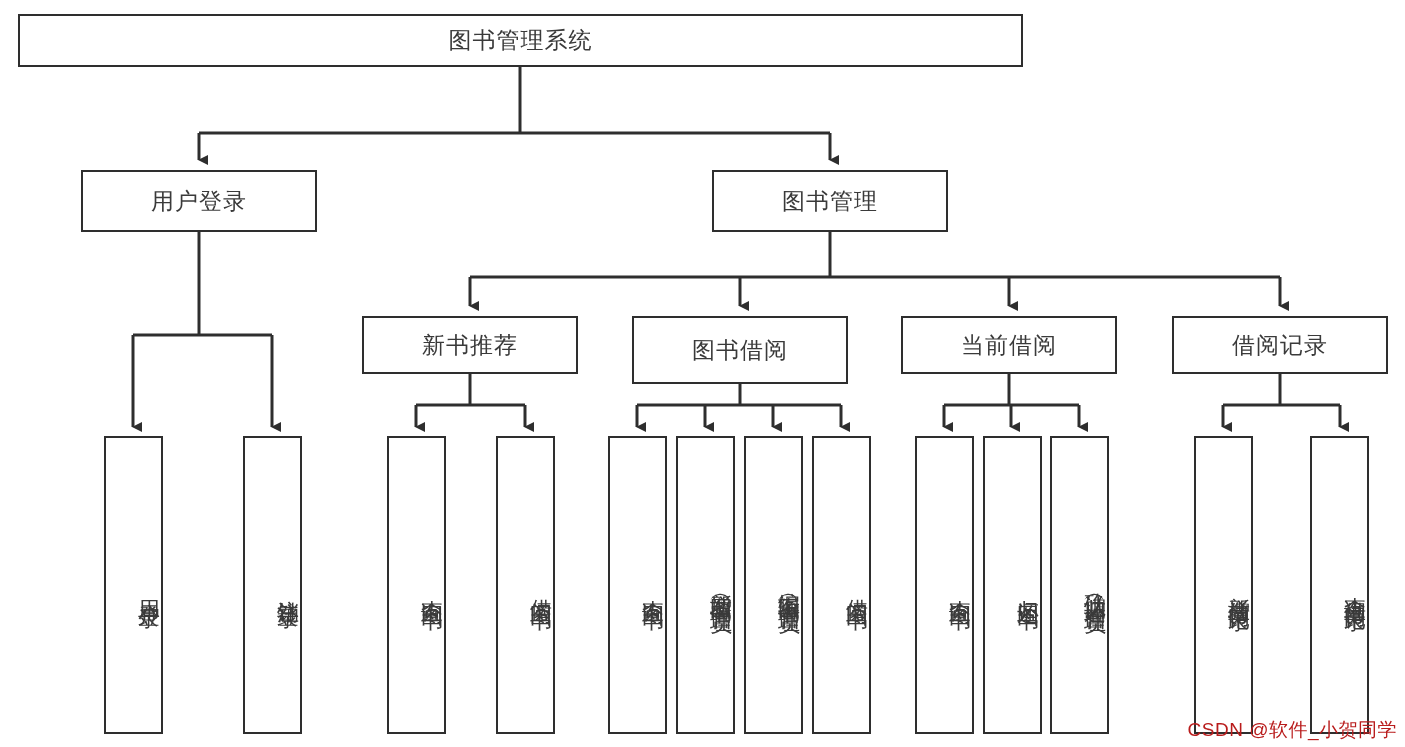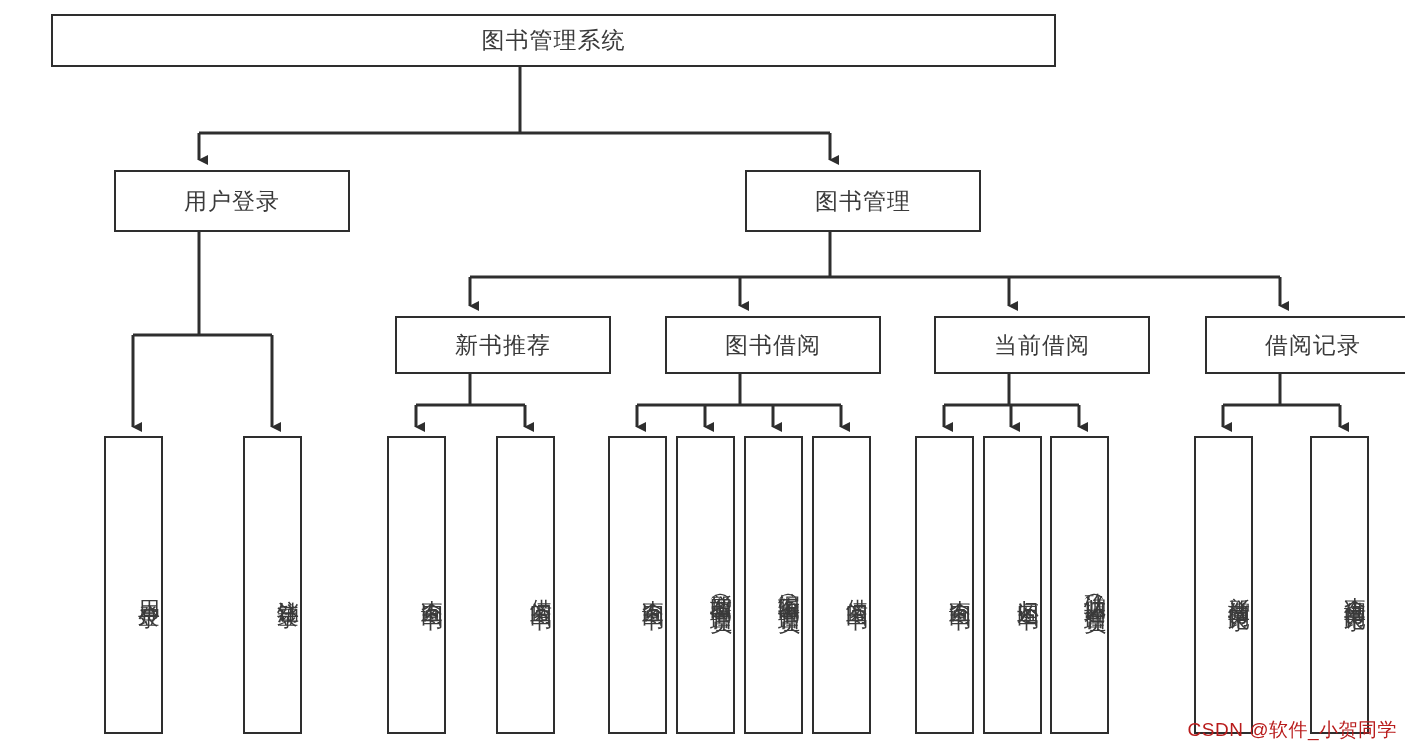--- a/index.html
+++ b/index.html
@@ -33,21 +33,20 @@
     background: #ffffff;
     display: flex;
     align-items: center;
     justify-content: center;
     color: #3a3a3a;
     z-index: 2;
   }
   .node.h {
     font-size: 23px;
     letter-spacing: 1px;
-    margin-left: 33px;
   }
   .node.v {
     font-size: 22px;
     writing-mode: vertical-rl;
     text-orientation: upright;
     letter-spacing: 3px;
     align-items: flex-start;
     justify-content: center;
     padding-top: 6px;
     line-height: 1.05;
@@ -130,21 +129,21 @@
   <div class="node h" style="left:81px; top:170px; width:236px; height:62px;">
     <span>用户登录</span>
   </div>
   <div class="node h" style="left:712px; top:170px; width:236px; height:62px;">
     <span>图书管理</span>
   </div>
 
   <div class="node h" style="left:362px; top:316px; width:216px; height:58px;align-items:center;">
     <span>新书推荐</span>
   </div>
-  <div class="node h" style="left:632px; top:316px; width:216px; height:58px;align-items:center;">
+  <div class="node h" style="left:632px; top:316px; width:216px; height:68px;align-items:center;">
     <span>图书借阅</span>
   </div>
   <div class="node h" style="left:901px; top:316px; width:216px; height:58px;">
     <span>当前借阅</span>
   </div>
   <div class="node h" style="left:1172px; top:316px; width:216px; height:58px;">
     <span>借阅记录</span>
   </div>
 
   <div class="node v" style="left:104px; top:436px; width:59px; height:298px;">

